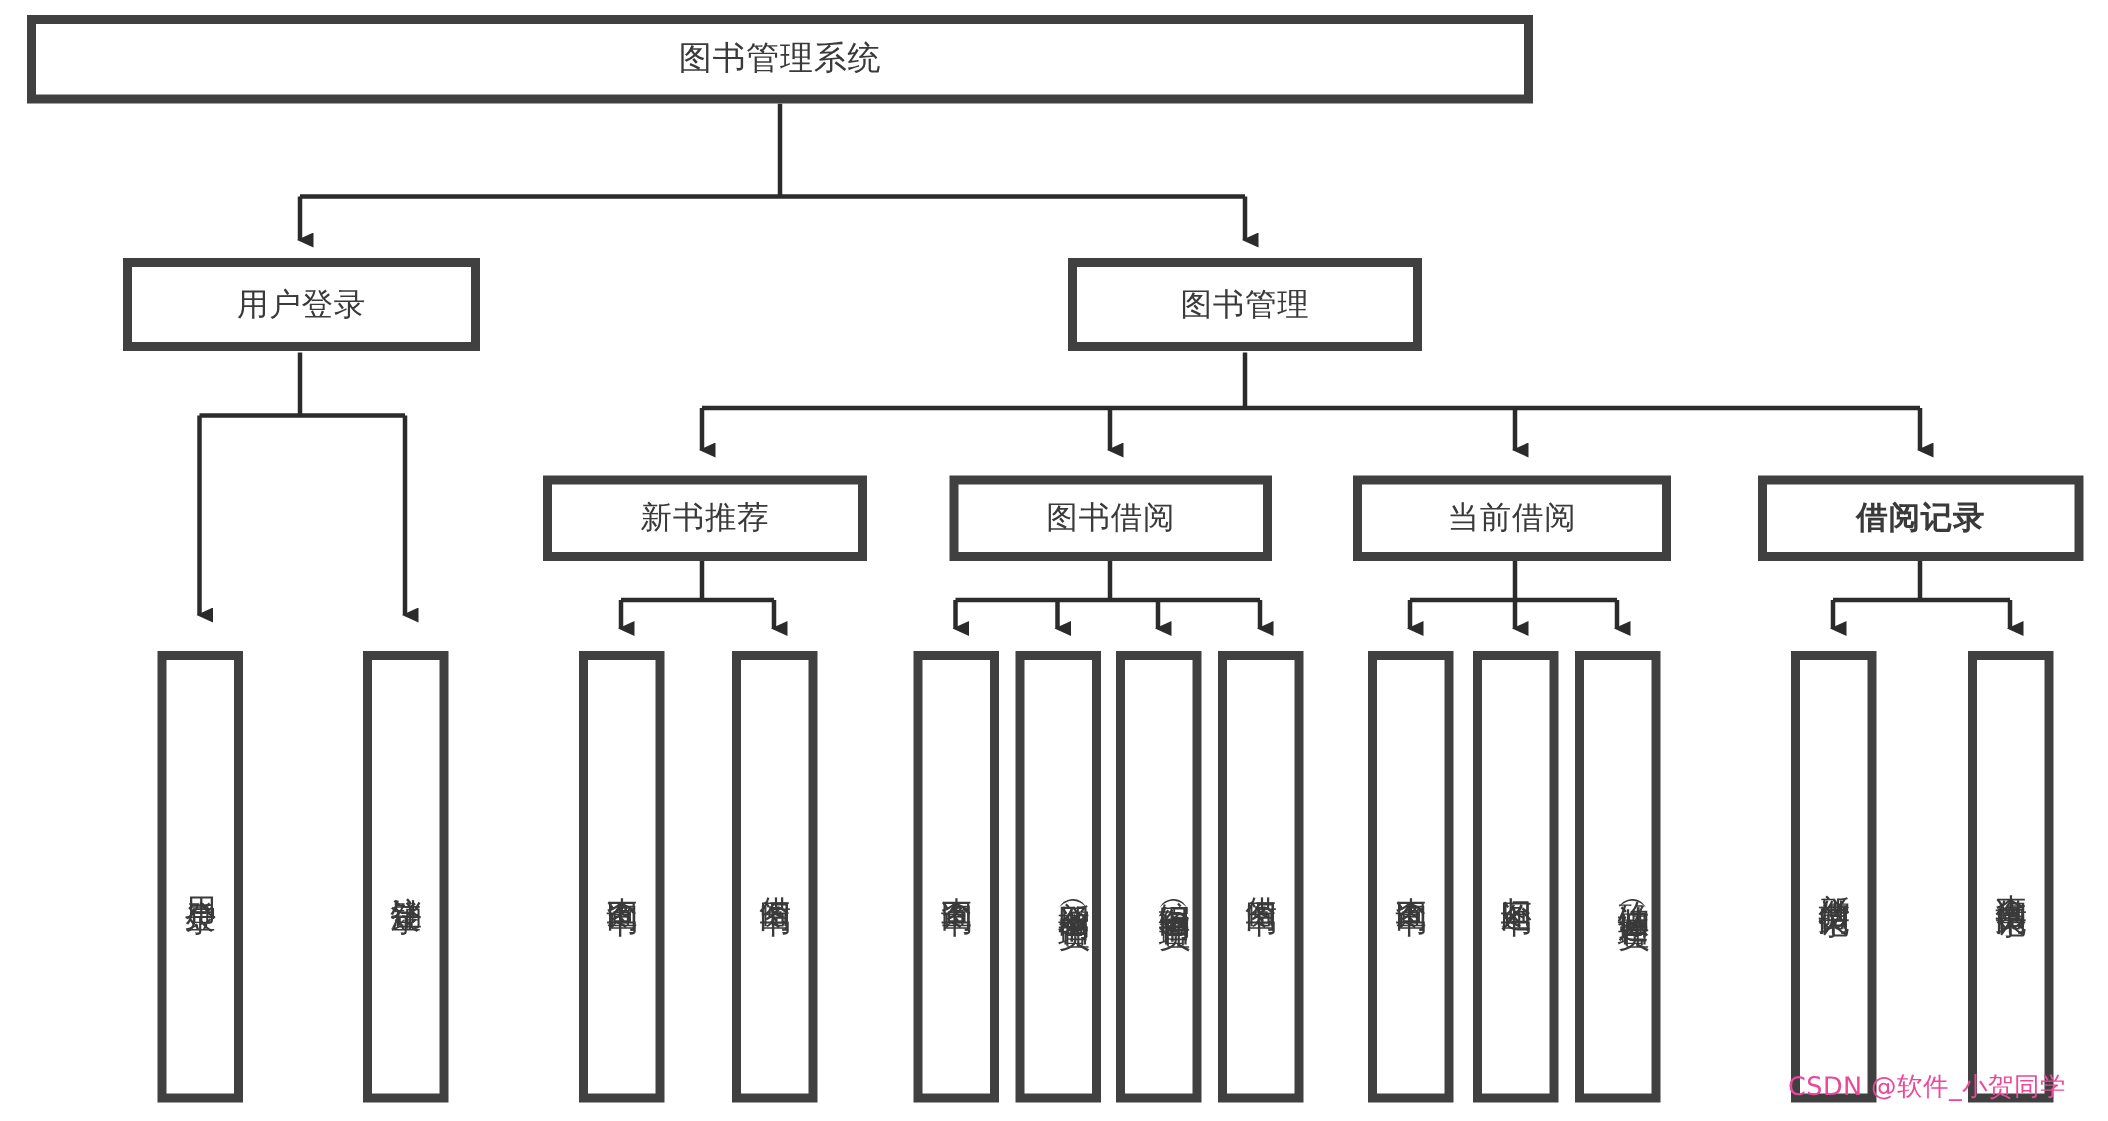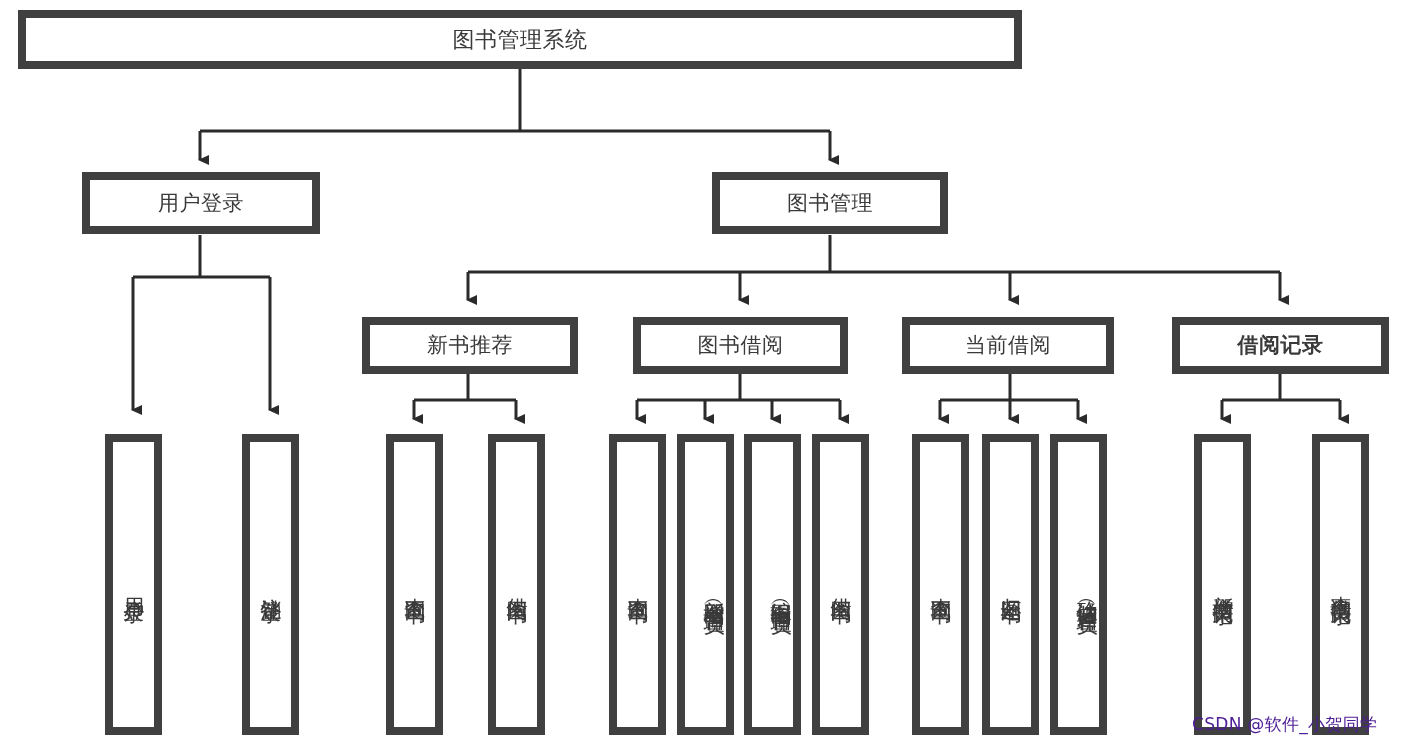--- a/index.html
+++ b/index.html
@@ -22,21 +22,21 @@
     position: absolute;
     left: 0;
     top: 0;
     width: 1405px;
     height: 747px;
     pointer-events: none;
   }
   .node {
     position: absolute;
     box-sizing: border-box;
-    border: 8px solid #404040;
+    border: 6px solid #404040;
     background: #ffffff;
     display: flex;
     align-items: center;
     justify-content: center;
     color: #3a3a3a;
     line-height: 1.18;
   }
   .node.horiz {
     font-size: 21px;
     letter-spacing: 0.5px;
@@ -56,21 +56,21 @@
   .node.vert.centered {
     align-items: center;
     padding-top: 0;
   }
   .node-label {
     display: block;
     white-space: nowrap;
   }
   .watermark {
     position: absolute;
-    color: #4c1d95;
+    color: #ec4899;
     font-size: 17px;
     white-space: nowrap;
     letter-spacing: 0.3px;
     left: 1192px;
     top: 713px;
   }
 </style>
 </head>
 <body>
 

